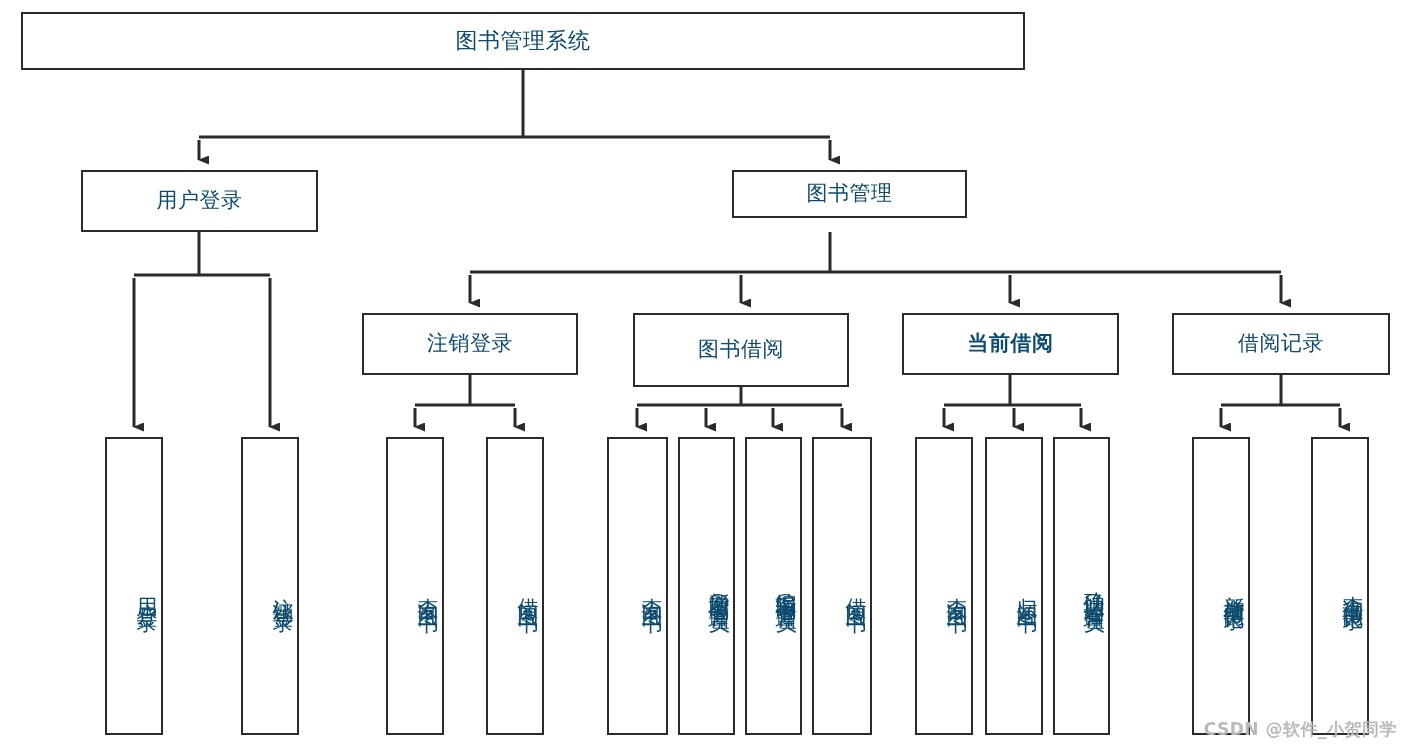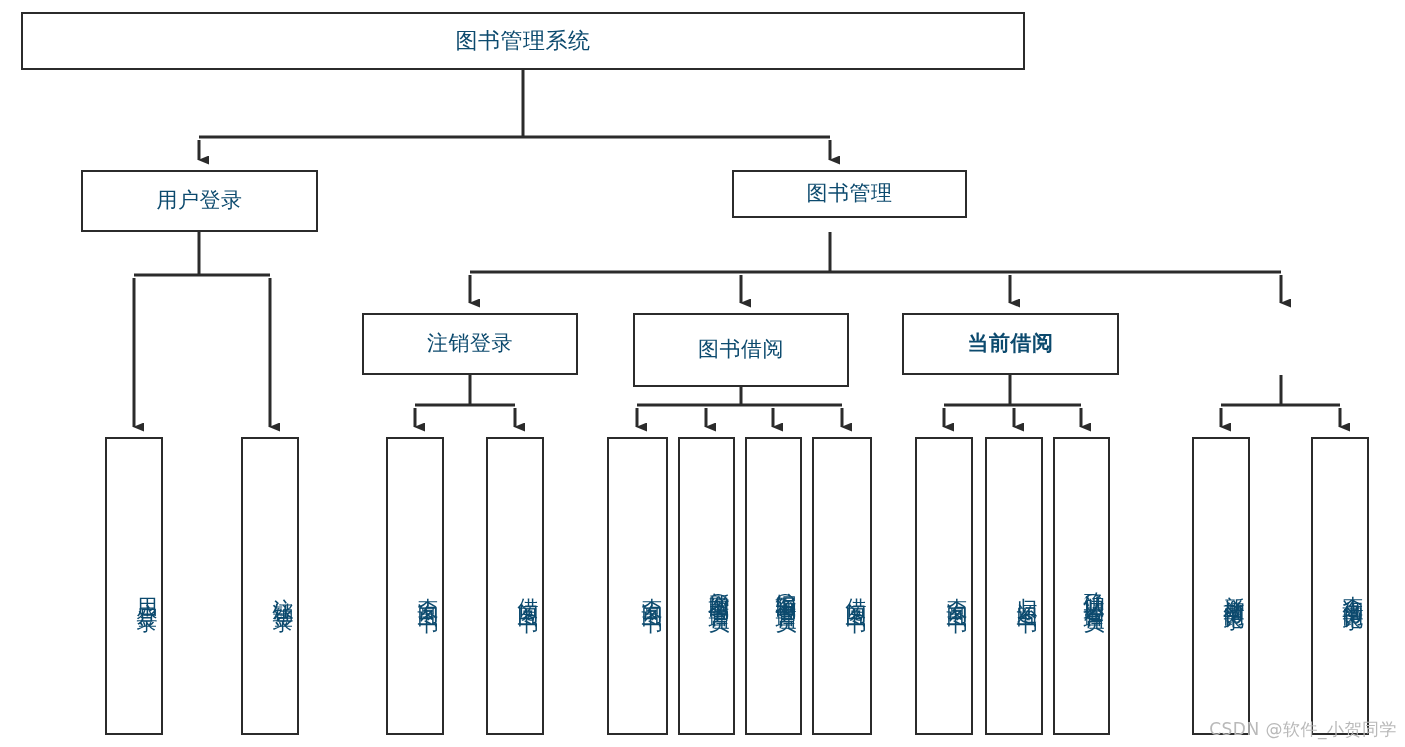--- a/index.html
+++ b/index.html
@@ -62,20 +62,21 @@
   }
   .watermark {
     position: absolute;
     right: 8px;
     bottom: 6px;
     font-size: 17px;
     color: #b9b9b9;
     letter-spacing: 0.5px;
     white-space: nowrap;
     font-family: "DejaVu Sans", "Liberation Sans", sans-serif;
+    font-weight: bold;
   }
 </style>
 </head>
 <body>
 
 <div id="canvas">
 
   <svg class="links" viewBox="0 0 1405 747">
     <defs>
       <marker id="arrow" markerWidth="9" markerHeight="11" refX="4.5" refY="10" orient="auto" markerUnits="userSpaceOnUse">
@@ -131,20 +132,21 @@
   <div class="node h" style="left:81px;top:170px;width:237px;height:62px;">用户登录</div>
 
   <div class="node h" style="left:732px;top:170px;width:235px;height:48px;">图书管理</div>
 
   <div class="node h" style="left:362px;top:313px;width:216px;height:62px;">注销登录</div>
 
   <div class="node h" style="left:633px;top:313px;width:216px;height:74px;">图书借阅</div>
 
   <div class="node h" style="left:902px;top:313px;width:217px;height:62px;font-weight:bold;">当前借阅</div>
 
+  <div class="node h" style="left:1172px;top:313px;width:218px;height:62px;">借阅记录</div>
 
   <div class="node v" style="left:105px;top:437px;width:58px;height:298px;">用户登录</div>
 
   <div class="node v" style="left:241px;top:437px;width:58px;height:298px;">注销登录</div>
 
   <div class="node v" style="left:386px;top:437px;width:58px;height:298px;">查询图书</div>
 
   <div class="node v" style="left:486px;top:437px;width:58px;height:298px;">借阅图书</div>
 
   <div class="node v" style="left:607px;top:437px;width:61px;height:298px;">查询图书</div>

